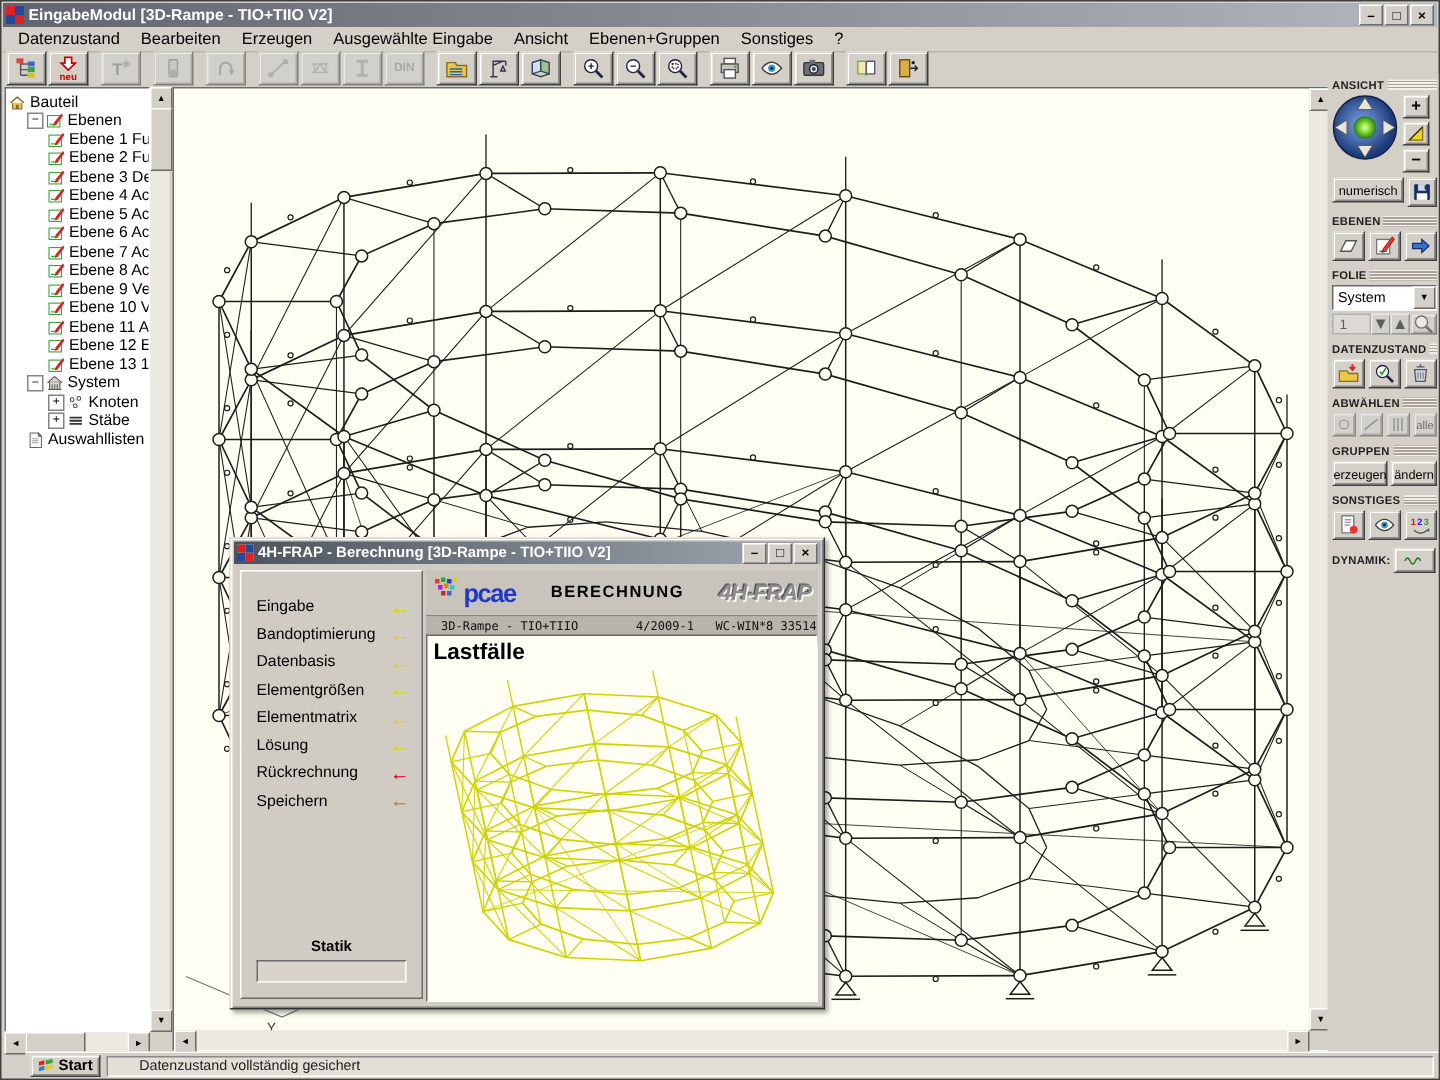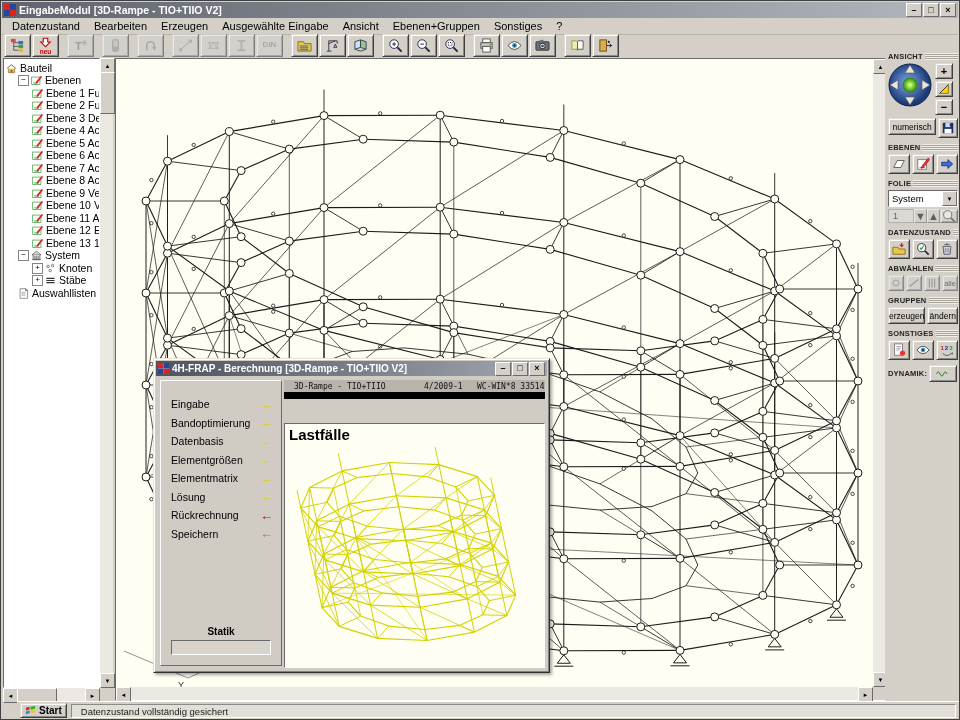--- a/index.html
+++ b/index.html
@@ -94,22 +94,22 @@
     display:flex;align-items:center;padding-left:10px;white-space:pre;color:#111;border-bottom:7px solid #000000;}
   .dview{position:absolute;left:0;right:0;top:43px;bottom:0;background:#fffef2;
     border:1px solid;border-color:#6b6b6b #fff #fff #6b6b6b;overflow:hidden;}
   .lastf{position:absolute;left:4px;top:2px;font-weight:bold;font-size:15px;}
   
   .taskbar{position:absolute;left:16px;right:0;bottom:0;height:17px;background:#d4d0c8;border-top:1px solid #fff;
     display:flex;align-items:center;padding:0 3px;}
   .startbtn{height:13px;display:flex;align-items:center;padding:0 4px;font-weight:bold;font-size:10px;}
   .startbtn svg{width:11px;height:11px;margin-right:3px;}
   .statusfield{flex:1;height:12px;margin-left:4px;background:#e2dfd7;
-    border:1px solid;border-color:#8a8a8a #fff #fff #8a8a8a;display:flex;align-items:flex-end;
-    padding-left:9px;font-size:9.5px;color:#222;}
+    border:1px solid;border-color:#8a8a8a #fff #fff #8a8a8a;display:flex;align-items:center;
+    padding-left:21px;font-size:9.5px;color:#222;}
   .icon{display:inline-flex;}
 </style>
 </head>
 <body>
 
 <div class="titlebar">
   <span class="appicon icon">
       <svg viewBox="0 0 12 12">
         <rect width="12" height="12" fill="#fff"></rect>
         <rect x="0" y="0" width="6" height="6" fill="#d22"></rect>
@@ -1477,20 +1477,40 @@
             <span>Speichern</span>
             <span class="arr" style="color:#b07a30">←</span>
           </div>
         </div>
       <div class="statik">
         <span>Statik</span>
         <div class="bar"></div>
       </div>
     </div>
     <div class="dcontent">
+      <div class="dheader">
+        <span class="icon" style="width:20px;height:22px;margin-right:1px;">
+            <svg viewBox="0 0 20 22">
+              <g>
+                <rect x="2" y="2" width="3" height="3" fill="#d42"></rect>
+                <rect x="6" y="1" width="3" height="3" fill="#2a4"></rect>
+                <rect x="10" y="2" width="3" height="3" fill="#24c"></rect>
+                <rect x="14" y="1" width="3" height="3" fill="#dc2"></rect>
+                <rect x="4" y="6" width="3" height="3" fill="#a2d"></rect>
+                <rect x="8" y="5" width="3" height="3" fill="#d82"></rect>
+                <rect x="12" y="6" width="3" height="3" fill="#2cc"></rect>
+                <rect x="6" y="10" width="3" height="3" fill="#c24"></rect>
+                <rect x="10" y="10" width="3" height="3" fill="#46c"></rect>
+              </g>
+            </svg>
+          </span>
+        <span class="pcae">pcae</span>
+        <span class="berech">BERECHNUNG</span>
+        <span class="frap">4H-FRAP</span>
+      </div>
       <div class="dinfo">3D-Rampe - TIO+TIIO        4/2009-1   WC-WIN*8 33514</div>
       <div class="dview">
         <span class="lastf">Lastfälle</span>
         <svg id="modelsvg" width="262" height="250" style="position:absolute;left:0;top:10px;">
             <g transform="rotate(-12 128 140)">
               <line x1="224.0" y1="182.0" x2="211.1" y2="200.1" stroke="#d2d200" stroke-width="1.1"></line>
               <line x1="211.1" y1="200.1" x2="176.0" y2="209.6" stroke="#d2d200" stroke-width="1.1"></line>
               <line x1="176.0" y1="209.6" x2="128.0" y2="208.0" stroke="#d2d200" stroke-width="1.1"></line>
               <line x1="128.0" y1="208.0" x2="80.0" y2="195.6" stroke="#d2d200" stroke-width="1.1"></line>
               <line x1="80.0" y1="195.6" x2="44.9" y2="175.9" stroke="#d2d200" stroke-width="1.1"></line>

